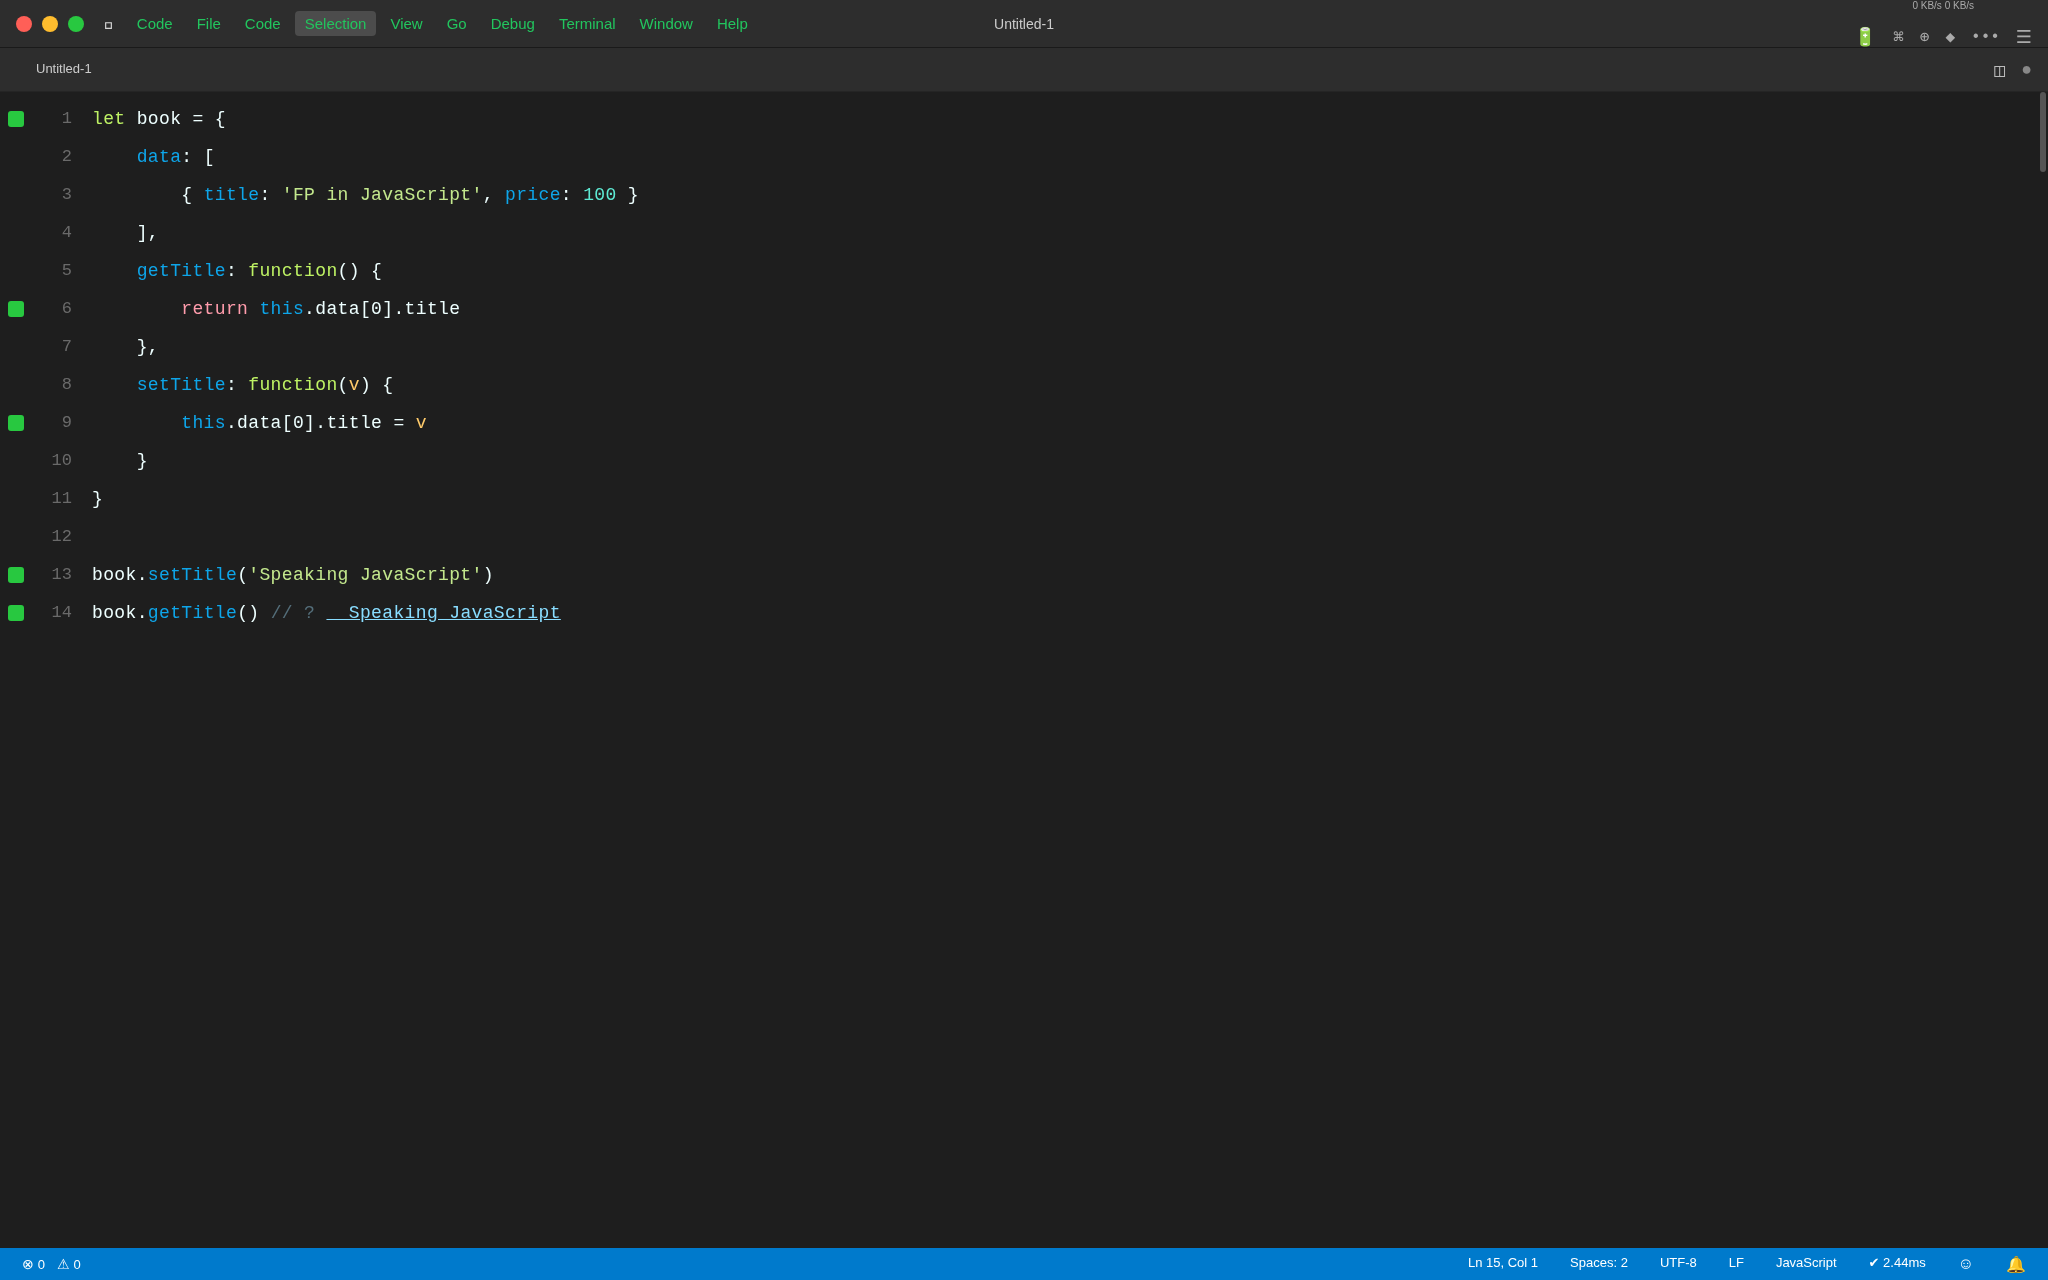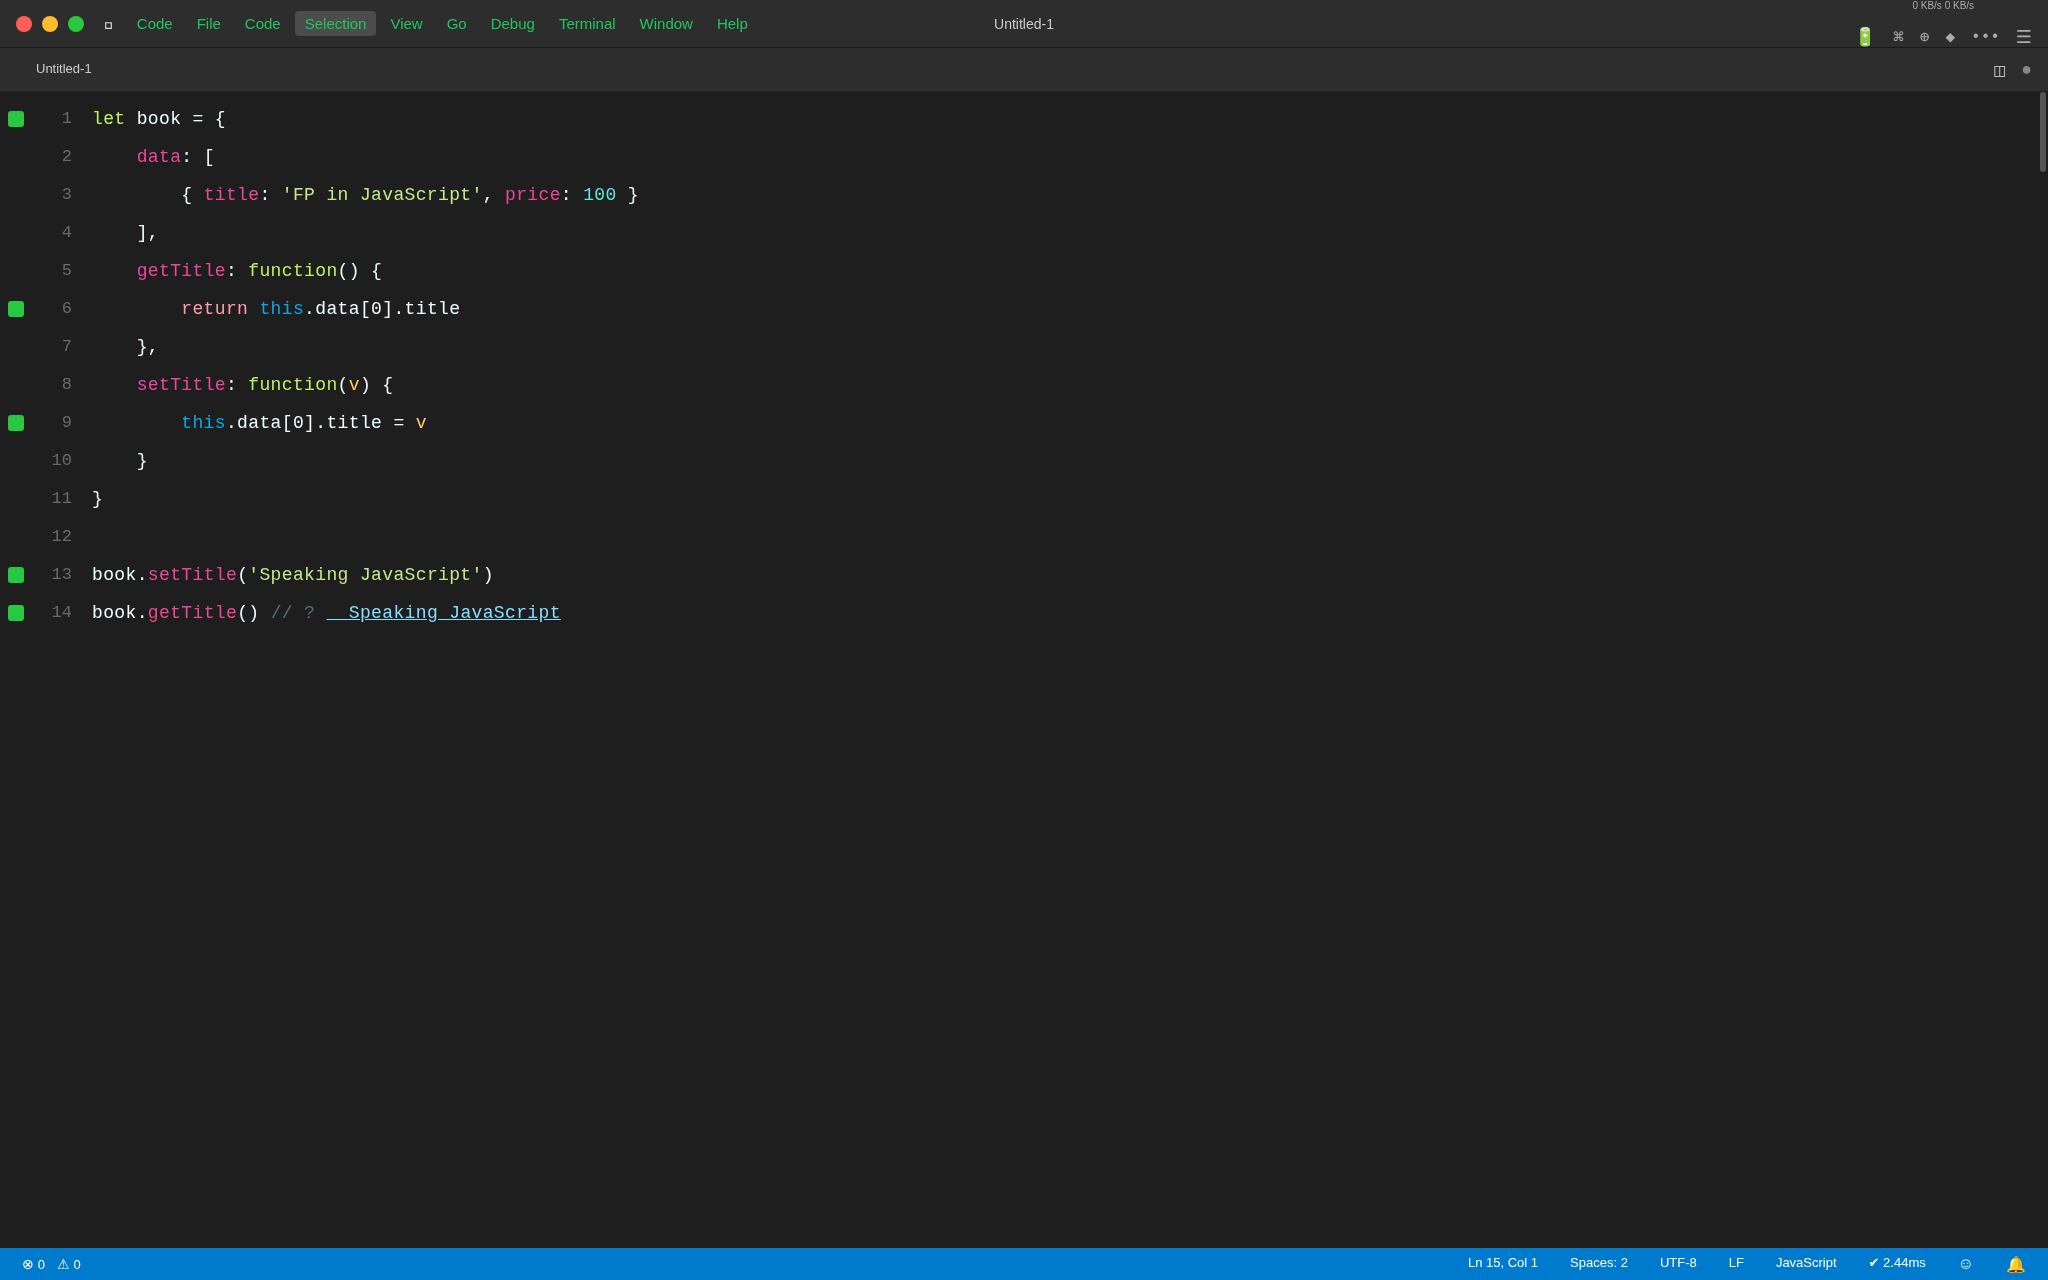--- a/index.html
+++ b/index.html
@@ -406,19 +406,19 @@
       <span style="font-size:16px;">🔔</span>
     </div>
   </div>
 </div>
 
 <style>
 
 .kw2 { color: #ff9cac !important; }
 .this-kw { color: #0ea5e9; }
 .v-param { color: #ffcb6b; }
-.orange { color: #ec4899; }
+.orange { color: #0ea5e9; }
 .result { color: #89ddff; text-decoration: underline; }
 .comment { color: #546e7a; }
 .str { color: #c3e88d; }
 .num { color: #5eead4; }
 .plain { color: #eeffff; }
 </style>
 
 </body></html>

